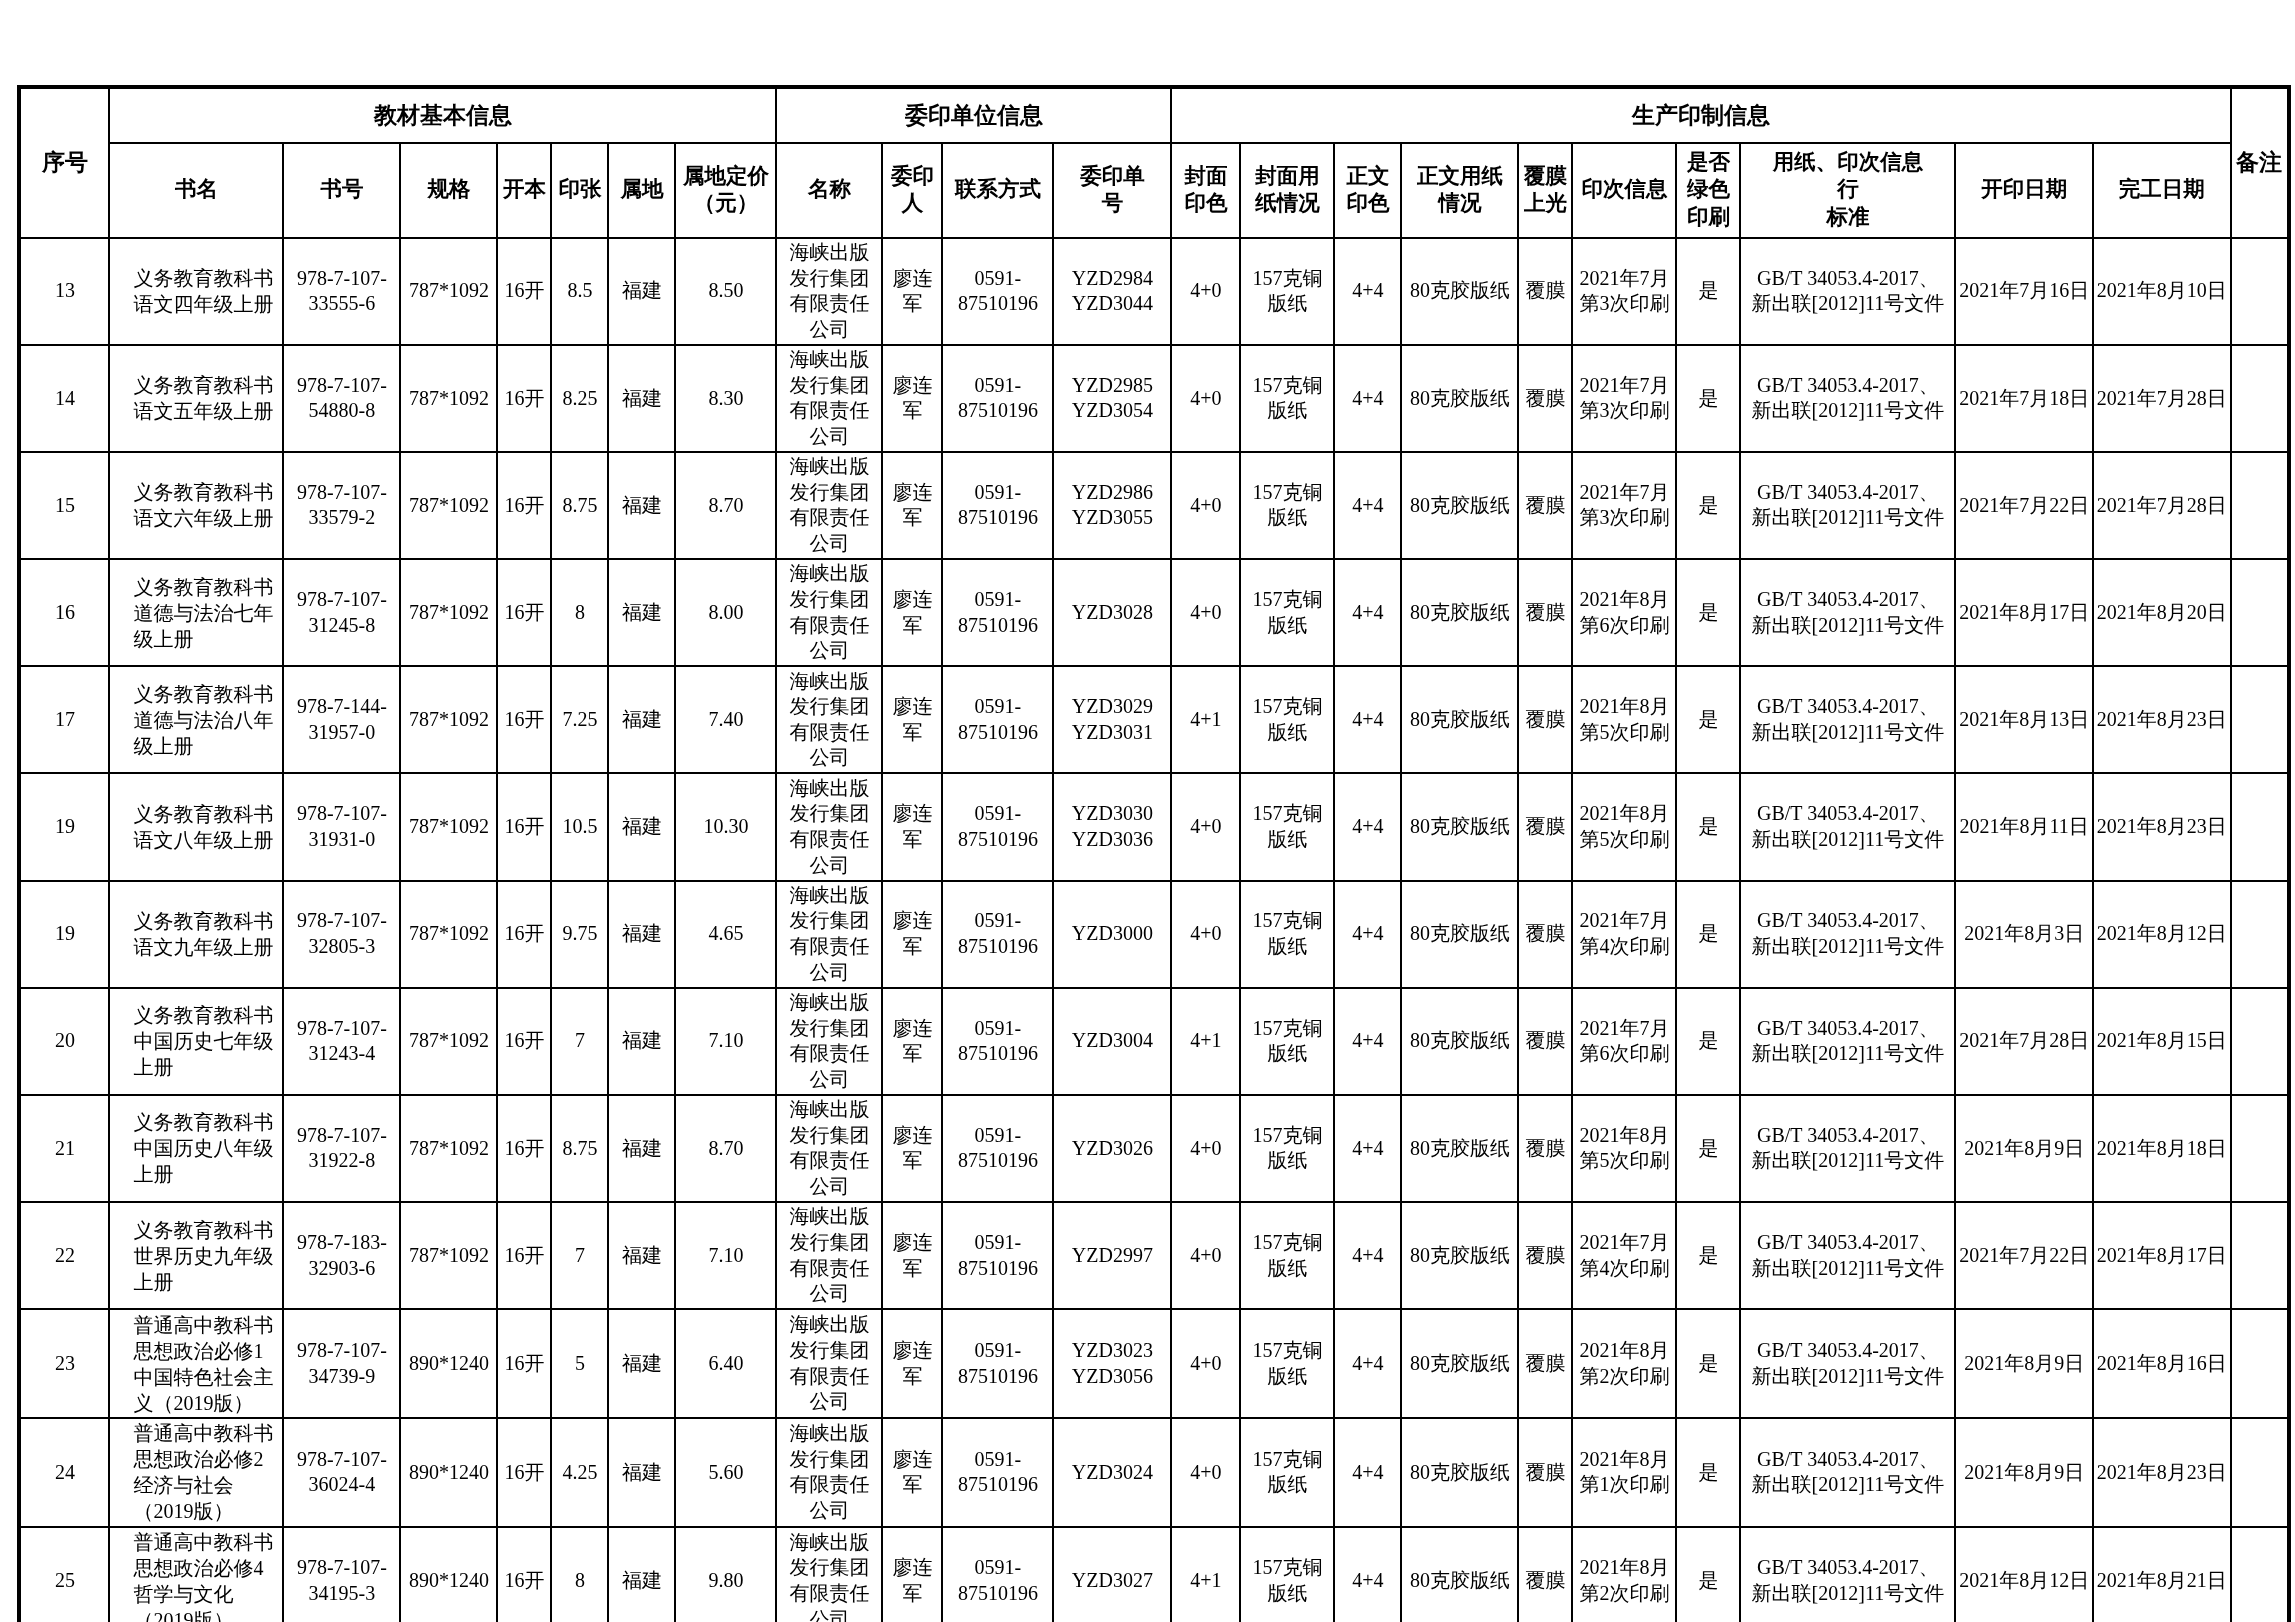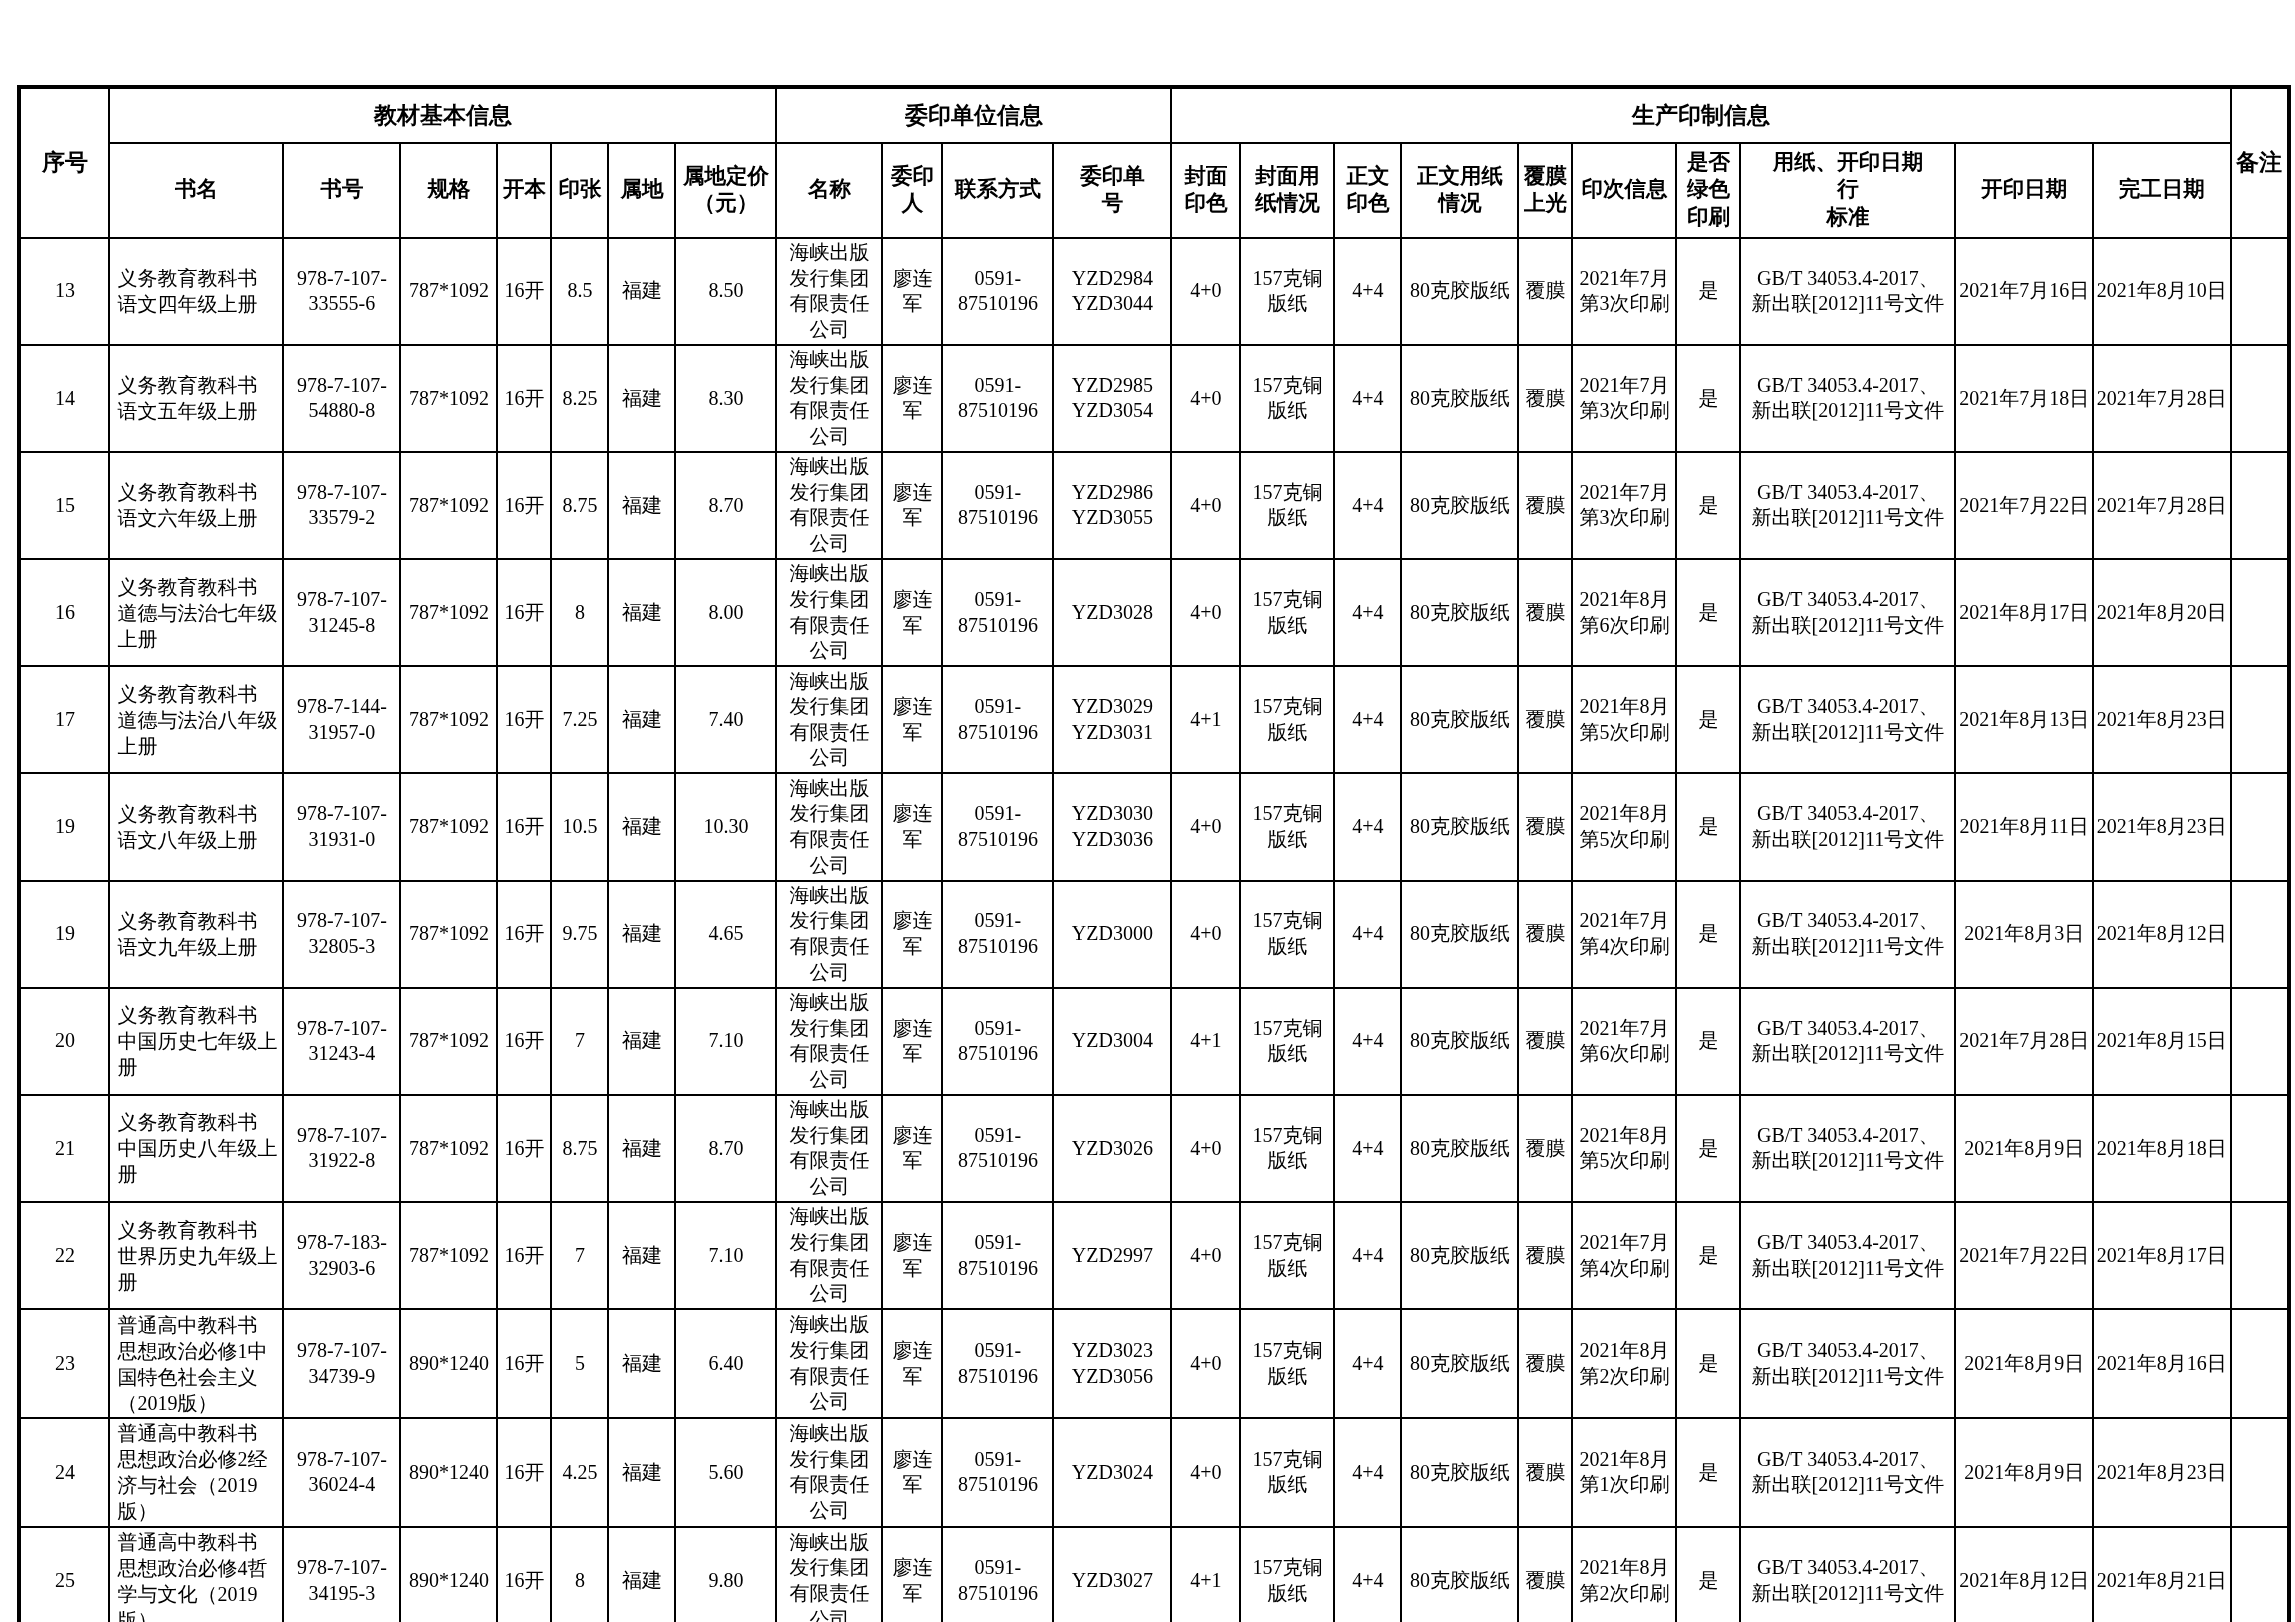--- a/index.html
+++ b/index.html
@@ -25,21 +25,21 @@
   }
   th{
     font-family:"Liberation Sans","DejaVu Sans",sans-serif;
     font-weight:bold;
     font-size:21.5px;
   }
   .grp th{height:50px;font-size:23px;text-align:center;}
   .sub th{height:90px;}
   td{font-size:20px;}
   tbody tr{height:83px;}
-  td.cell-name{text-align:left;padding-left:7px;line-height:1.3;}
+  td.cell-name{text-align:left;padding-left:23px;line-height:1.3;}
   
   .c-seq{width:90px}.c-name{width:174px}.c-isbn{width:117px}.c-spec{width:97px}
   .c-format{width:54px}.c-sheets{width:57px}.c-region{width:67px}.c-price{width:101px}
   .c-pub{width:106px}.c-agent{width:60px}.c-contact{width:111px}.c-order{width:118px}
   .c-ccolor{width:69px}.c-cpaper{width:94px}.c-bcolor{width:67px}.c-bpaper{width:117px}
   .c-film{width:54px}.c-run{width:104px}.c-green{width:64px}.c-std{width:215px}
   .c-start{width:129px}.c-finish{width:129px}.c-remark{width:58px}
   td.cell-start,td.cell-finish{white-space:nowrap;}
 </style>
 </head>
@@ -102,21 +102,21 @@
         <th>正文
 印色</th>
         <th>正文用纸
 情况</th>
         <th>覆膜
 上光</th>
         <th>印次信息</th>
         <th>是否
 绿色
 印刷</th>
-        <th>用纸、开印日期
+        <th>用纸、印次信息
 行
 标准</th>
         <th>开印日期</th>
         <th>完工日期</th>
       </tr>
     </thead>
     <tbody>
         <tr>
     <td>13</td>
     <td class="cell-name">义务教育教科书

